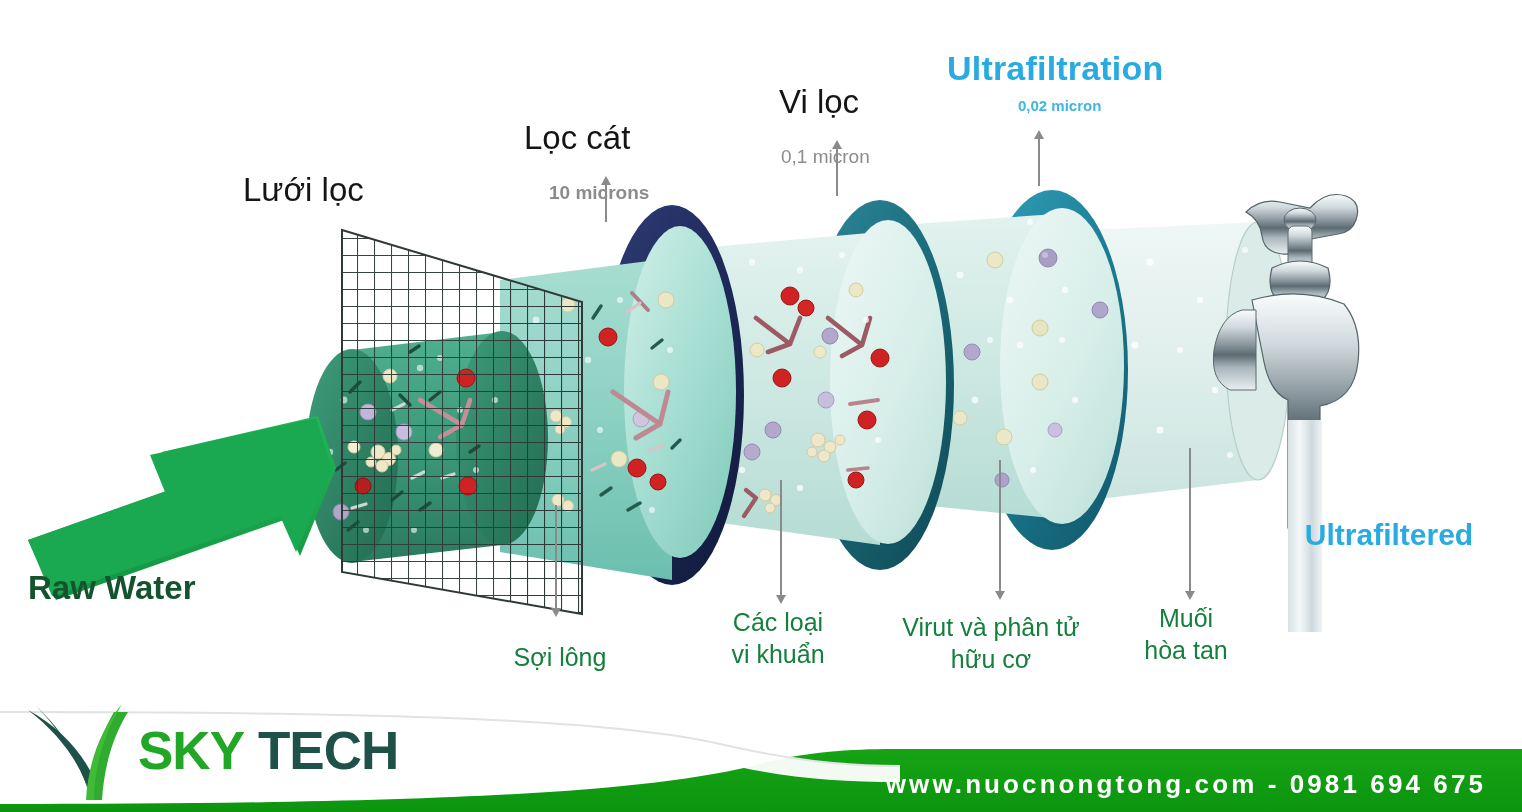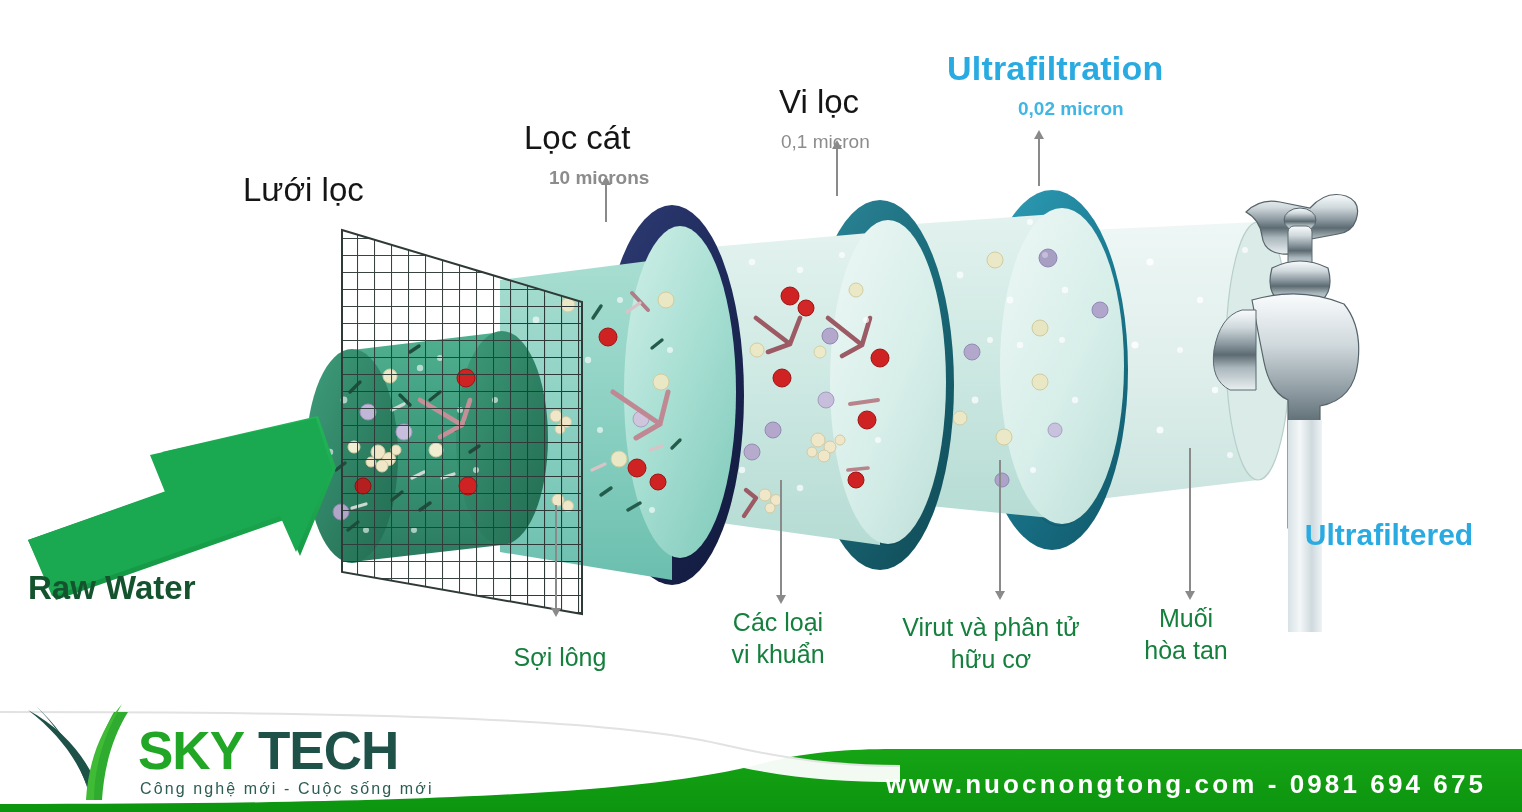--- a/index.html
+++ b/index.html
@@ -4,23 +4,23 @@
 <style>
   html,body{margin:0;padding:0;background:#fff;}
   body{width:1522px;height:812px;position:relative;overflow:hidden;
        font-family:"Liberation Sans","DejaVu Sans",sans-serif;}
 
   #stage{position:absolute;left:0;top:0;width:1522px;height:812px;background:#ffffff;}
 
   
   .lbl{position:absolute;white-space:pre;line-height:1.12;}
   .lbl-main{font-size:33px;color:#151515;font-weight:400;}
-  .lbl-sub{font-size:19px;color:#8c8c8c;font-weight:400;}
+  .lbl-sub{font-size:19px;color:#8c8c8c;font-weight:400;margin-top:15px;}
   .lbl-cyan-big{font-size:34px;color:#29abe2;font-weight:700;letter-spacing:.2px;}
-  .lbl-cyan-sub{font-size:19px;color:#3fb6e3;font-weight:600;}
+  .lbl-cyan-sub{font-size:15px;color:#3fb6e3;font-weight:600;}
   .lbl-bottom{font-size:25px;color:#15803d;font-weight:400;text-align:center;}
   .lbl-raw{font-size:33px;color:#14532d;font-weight:700;}
   .lbl-uf{font-size:30px;color:#29abe2;font-weight:700;text-align:center;line-height:1.22;}
 
   
   .arrow{position:absolute;}
   .arrow .shaft{position:absolute;left:50%;transform:translateX(-50%);
                 width:2px;background:#8a8a8a;}
   .arrow .head{position:absolute;left:50%;transform:translateX(-50%);
                width:0;height:0;border-left:5px solid transparent;
@@ -440,19 +440,18 @@
     <div id="logo">
       <svg width="190" height="104" style="position:absolute;left:0;top:4px;">
         <path d="M18 6 C 46 32 64 62 72 96 C 62 64 46 34 18 6 Z" fill="#1e5248"></path>
         <path d="M10 10 C 44 36 64 66 74 100 L 84 100 C 74 64 50 32 10 10 Z" fill="#1e5248"></path>
         <path d="M96 12 C 80 40 72 70 72 100 L 84 100 C 86 68 94 38 110 12 Z" fill="#2fab2f"></path>
         <path d="M104 4 C 86 34 76 68 76 100 L 68 100 C 70 64 82 30 104 4 Z" fill="#3fbb35"></path>
       </svg>
       <div style="position:absolute;left:120px;top:24px;white-space:nowrap;">
         <span id="logo-sky">SKY</span><span style="display:inline-block;width:14px;"></span><span id="logo-tech">TECH</span>
       </div>
-      <div id="logo-tag" style="position:absolute;left:122px;top:84px;">Công nghệ mới - Cuộc sống mới</div>
     </div>
 
     <div id="footer-url">www.nuocnongtong.com - 0981 694 675</div>
   </div>
 
 </div>
 
 </body></html>

